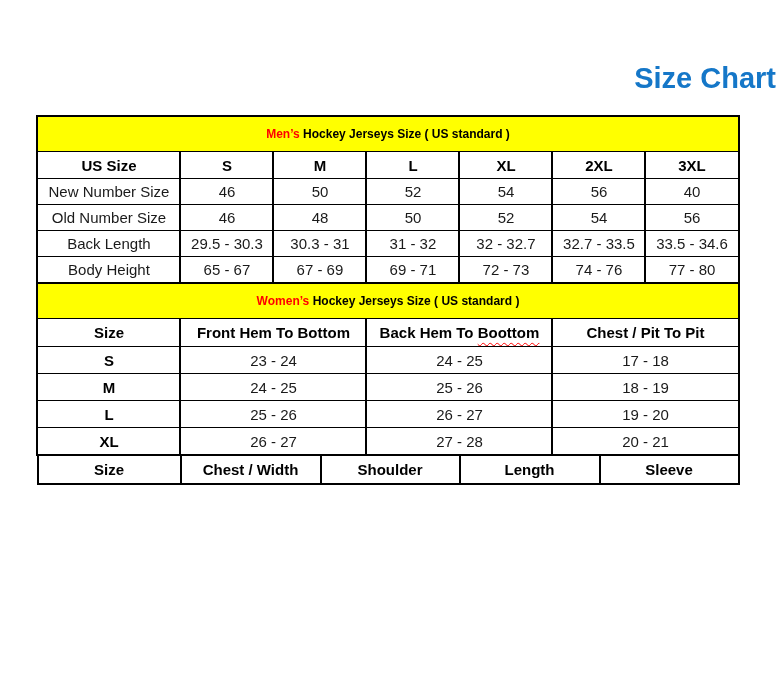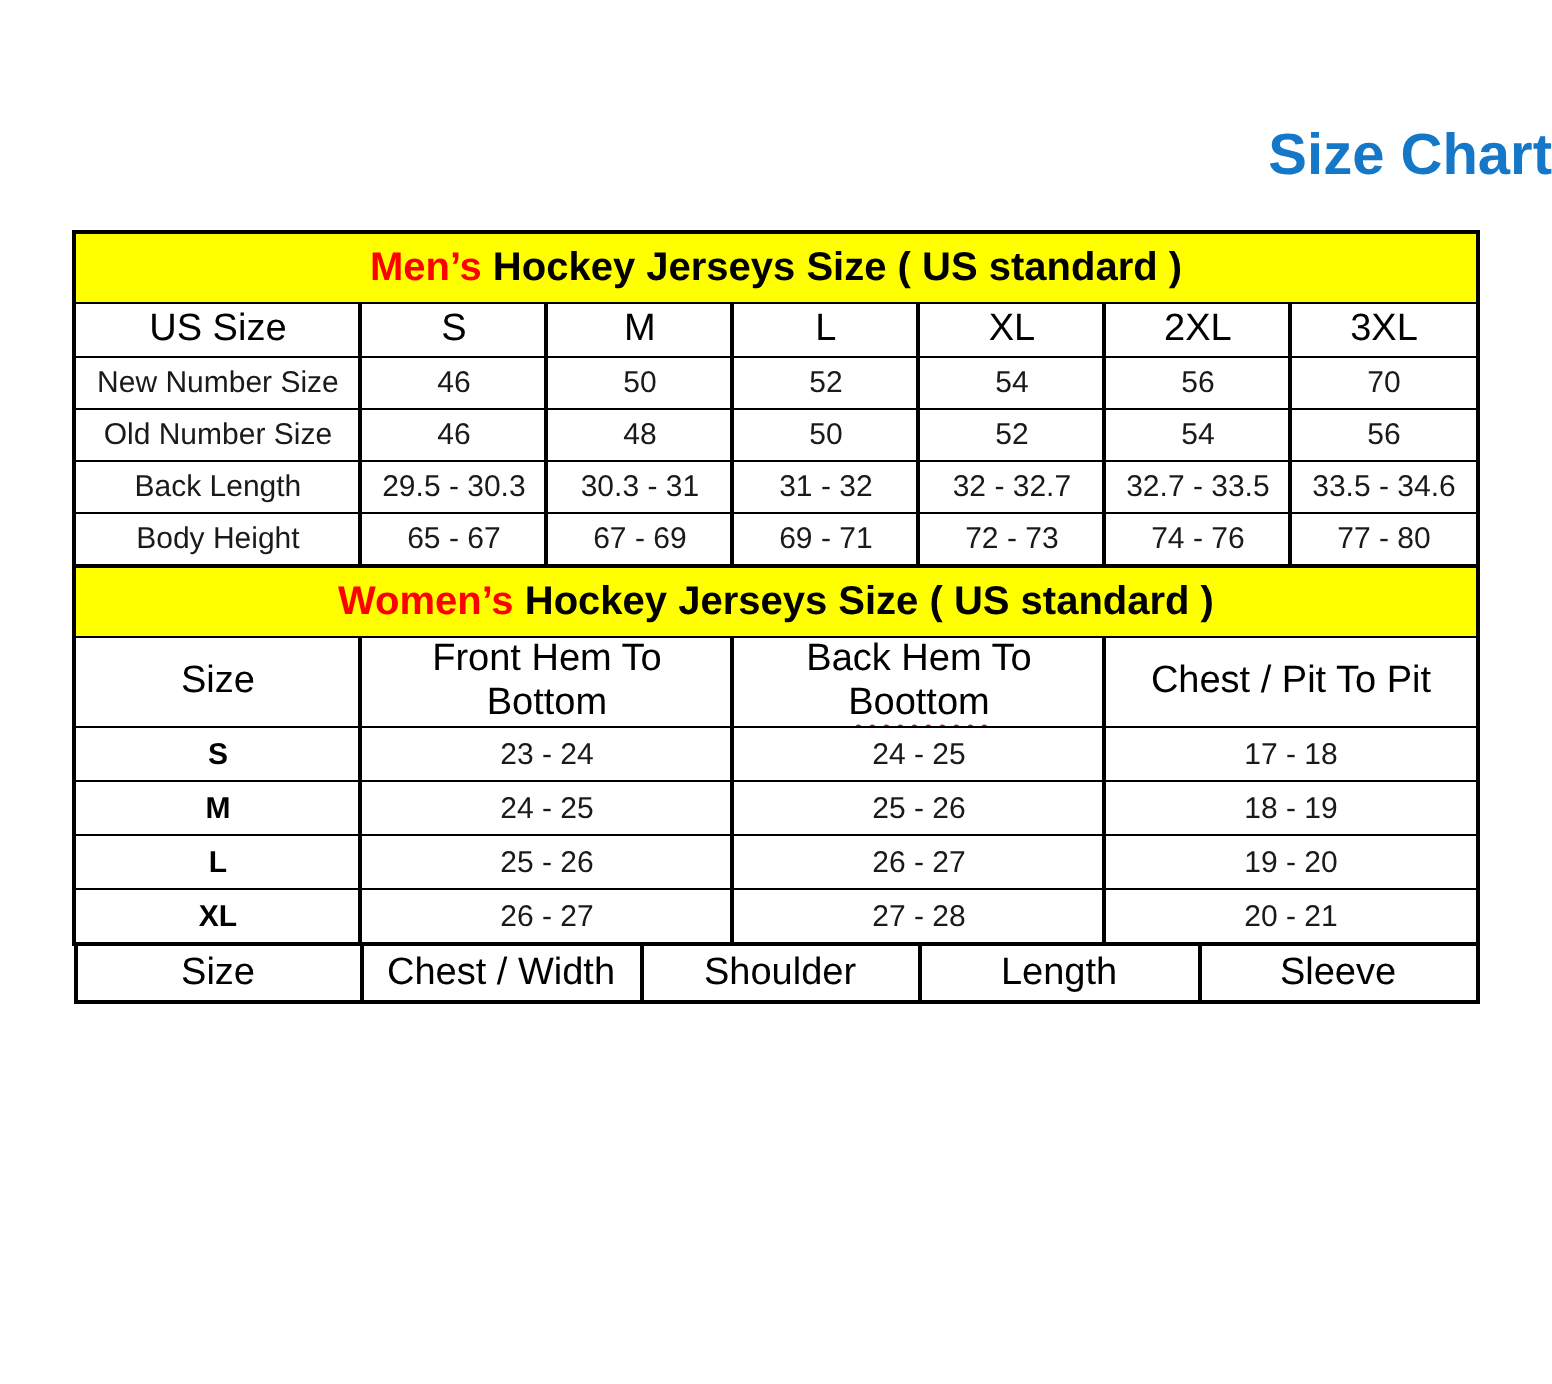--- a/index.html
+++ b/index.html
@@ -37,28 +37,28 @@
     border-left-width: 2px;
     border-right-width: 2px;
     text-align: center;
     vertical-align: middle;
     padding: 0 2px;
     overflow: hidden;
   }
   tr.band td {
     background: #FFFF00;
     font-weight: bold;
-    font-size: 20px;
+    font-size: 12px;
     height: 34px;
     color: #000000;
   }
   tr.band .hl { color: #FF0000; }
   tr.hdr th {
-    font-weight: normal;
-    font-size: 19px;
+    font-weight: bold;
+    font-size: 15px;
     height: 26px;
     color: #000000;
   }
   tr.row td {
     font-size: 15px;
     font-weight: normal;
     height: 25px;
     color: #1a1a1a;
   }
   tr.row td.lbl-bold { font-weight: bold; color: #000000; }
@@ -103,21 +103,21 @@
     <th>2XL</th>
     <th>3XL</th>
   </tr>
   <tr class="row">
     <td>New Number Size</td>
     <td>46</td>
     <td>50</td>
     <td>52</td>
     <td>54</td>
     <td>56</td>
-    <td>70</td>
+    <td>40</td>
   </tr>
   <tr class="row">
     <td>Old Number Size</td>
     <td>46</td>
     <td>48</td>
     <td>50</td>
     <td>52</td>
     <td>54</td>
     <td>56</td>
   </tr>

